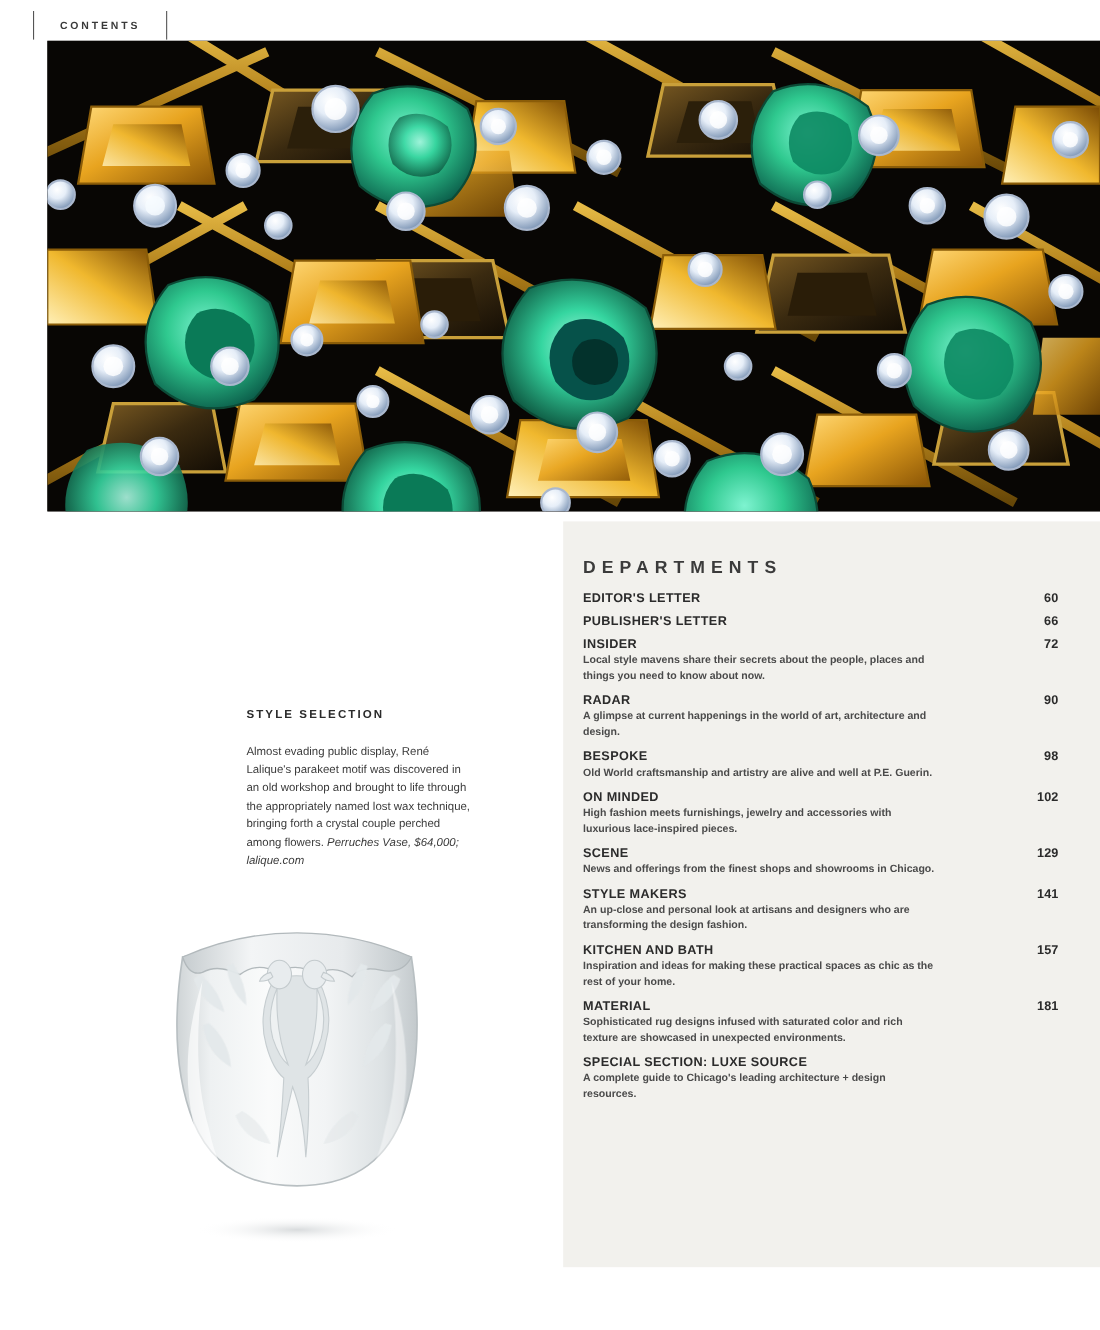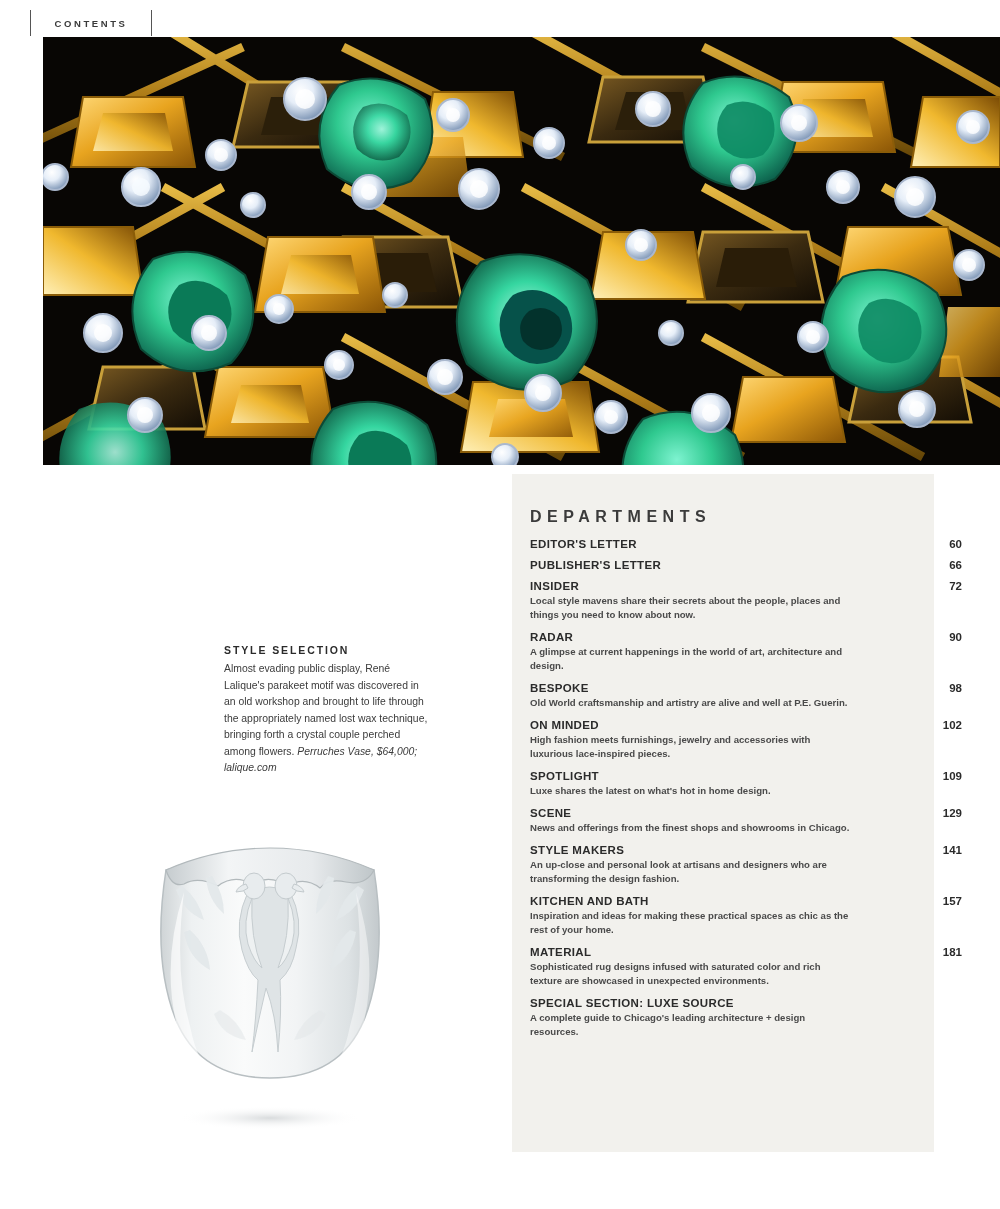--- a/index.html
+++ b/index.html
@@ -46,21 +46,21 @@
     background: #0a0806;
     overflow: hidden;
   }
   .hero svg { display: block; }
 
   
   .dept-panel {
     position: absolute;
     left: 512px;
     top: 474px;
-    width: 422px;
+    width: 488px;
     height: 678px;
     background: #f2f1ed;
   }
   .dept-title {
     position: absolute;
     left: 18px;
     top: 34px;
     font-size: 16px;
     letter-spacing: 5.5px;
     font-weight: 700;
@@ -111,21 +111,21 @@
     position: absolute;
     left: 224px;
     top: 644px;
     width: 205px;
   }
   .style-selection .ss-title {
     font-size: 10.5px;
     font-weight: 700;
     letter-spacing: 1.9px;
     color: #2b2b2b;
-    margin-bottom: 5px;
+    margin-bottom: 20px;
   }
   .style-selection .ss-body {
     font-size: 10.4px;
     line-height: 16.5px;
     color: #3b3b3b;
   }
   .style-selection .ss-body em { font-style: italic; }
 
   
   .vase-wrap {
@@ -480,27 +480,20 @@
     </div>
 
     <div class="dept-item">
       <div class="row">
           <span class="name">ON MINDED</span>
         </div>
       <span class="page">102</span>
       <div class="desc">High fashion meets furnishings, jewelry and accessories with luxurious lace-inspired pieces.</div>
     </div>
 
-    <div class="dept-item">
-      <div class="row">
-          <span class="name">SPOTLIGHT</span>
-        </div>
-      <span class="page">109</span>
-      <div class="desc">Luxe shares the latest on what's hot in home design.</div>
-    </div>
 
     <div class="dept-item">
       <div class="row">
           <span class="name">SCENE</span>
         </div>
       <span class="page">129</span>
       <div class="desc">News and offerings from the finest shops and showrooms in Chicago.</div>
     </div>
 
     <div class="dept-item">

